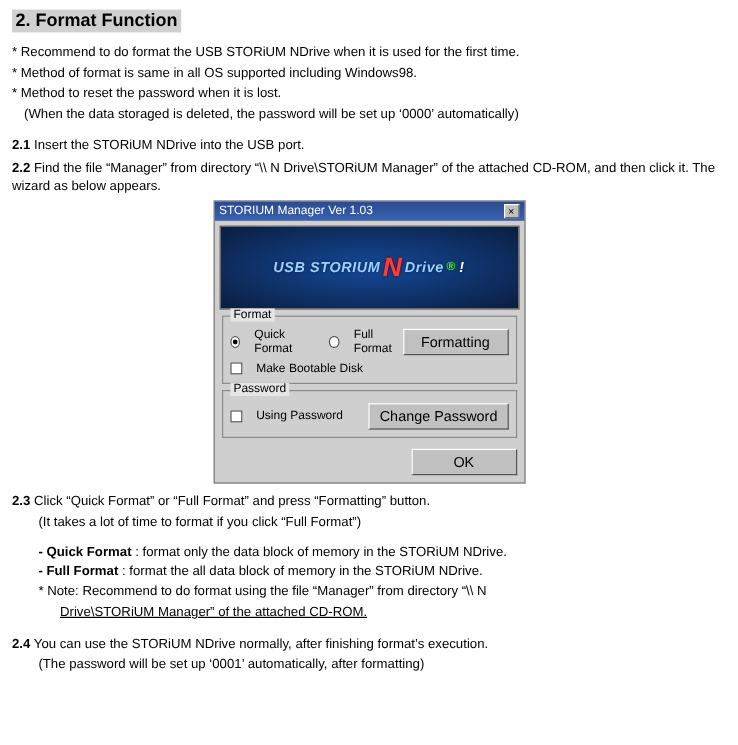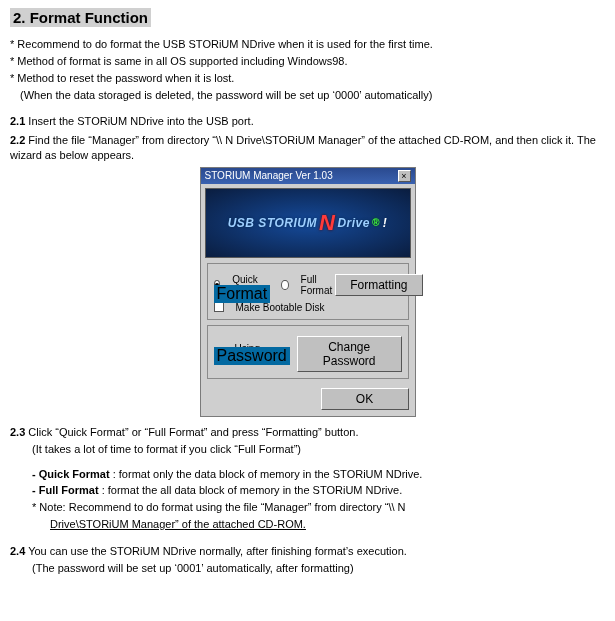--- a/index.html
+++ b/index.html
@@ -21,21 +21,21 @@
     margin-bottom: 8px;
   }
   .para { margin: 2px 0; line-height: 1.35; }
   .indent1 { padding-left: 10px; }
   .num-item { margin: 4px 0 2px 0; line-height: 1.35; }
   .num-item .num { font-weight: bold; }
   .sub-indent { padding-left: 22px; }
   .wizard-wrap { text-align: center; margin: 4px 0 8px 0; }
   .wizard {
     display: inline-block;
-    width: 216px;
+    width: 260px;
     background: #cfcfcf;
     border: 1px solid #7a7a7a;
     font-size: 10px;
     text-align: left;
   }
   .titlebar {
     background: linear-gradient(#2a4a8f,#3a62b0);
     color: #fff;
     padding: 2px 4px;
     display: flex;
@@ -78,24 +78,23 @@
   .groupbox {
     margin: 5px 6px;
     border: 1px solid #8a8a8a;
     position: relative;
     padding: 10px 6px 6px 6px;
     background: #cfcfcf;
   }
   .groupbox .legend {
     position: absolute;
     top: -7px; left: 6px;
-    background: #0369a1;
+    background: #e5e5e5;
     padding: 0 3px;
-    font-size: 16px;
-    margin-top: 28px;
+    font-size: 10px;
   }
   .row { display: flex; align-items: center; }
   .row.between { justify-content: space-between; }
   .radio, .check { display: flex; align-items: center; gap: 12px; font-size: 10px; }
   .radio-dot {
     width: 10px; height: 10px; border-radius: 50%;
     background: #fff; border: 1px solid #555;
     display: inline-flex; align-items: center; justify-content: center;
   }
   .radio-dot.on::after { content:""; width:4px; height:4px; border-radius:50%; background:#000; }

